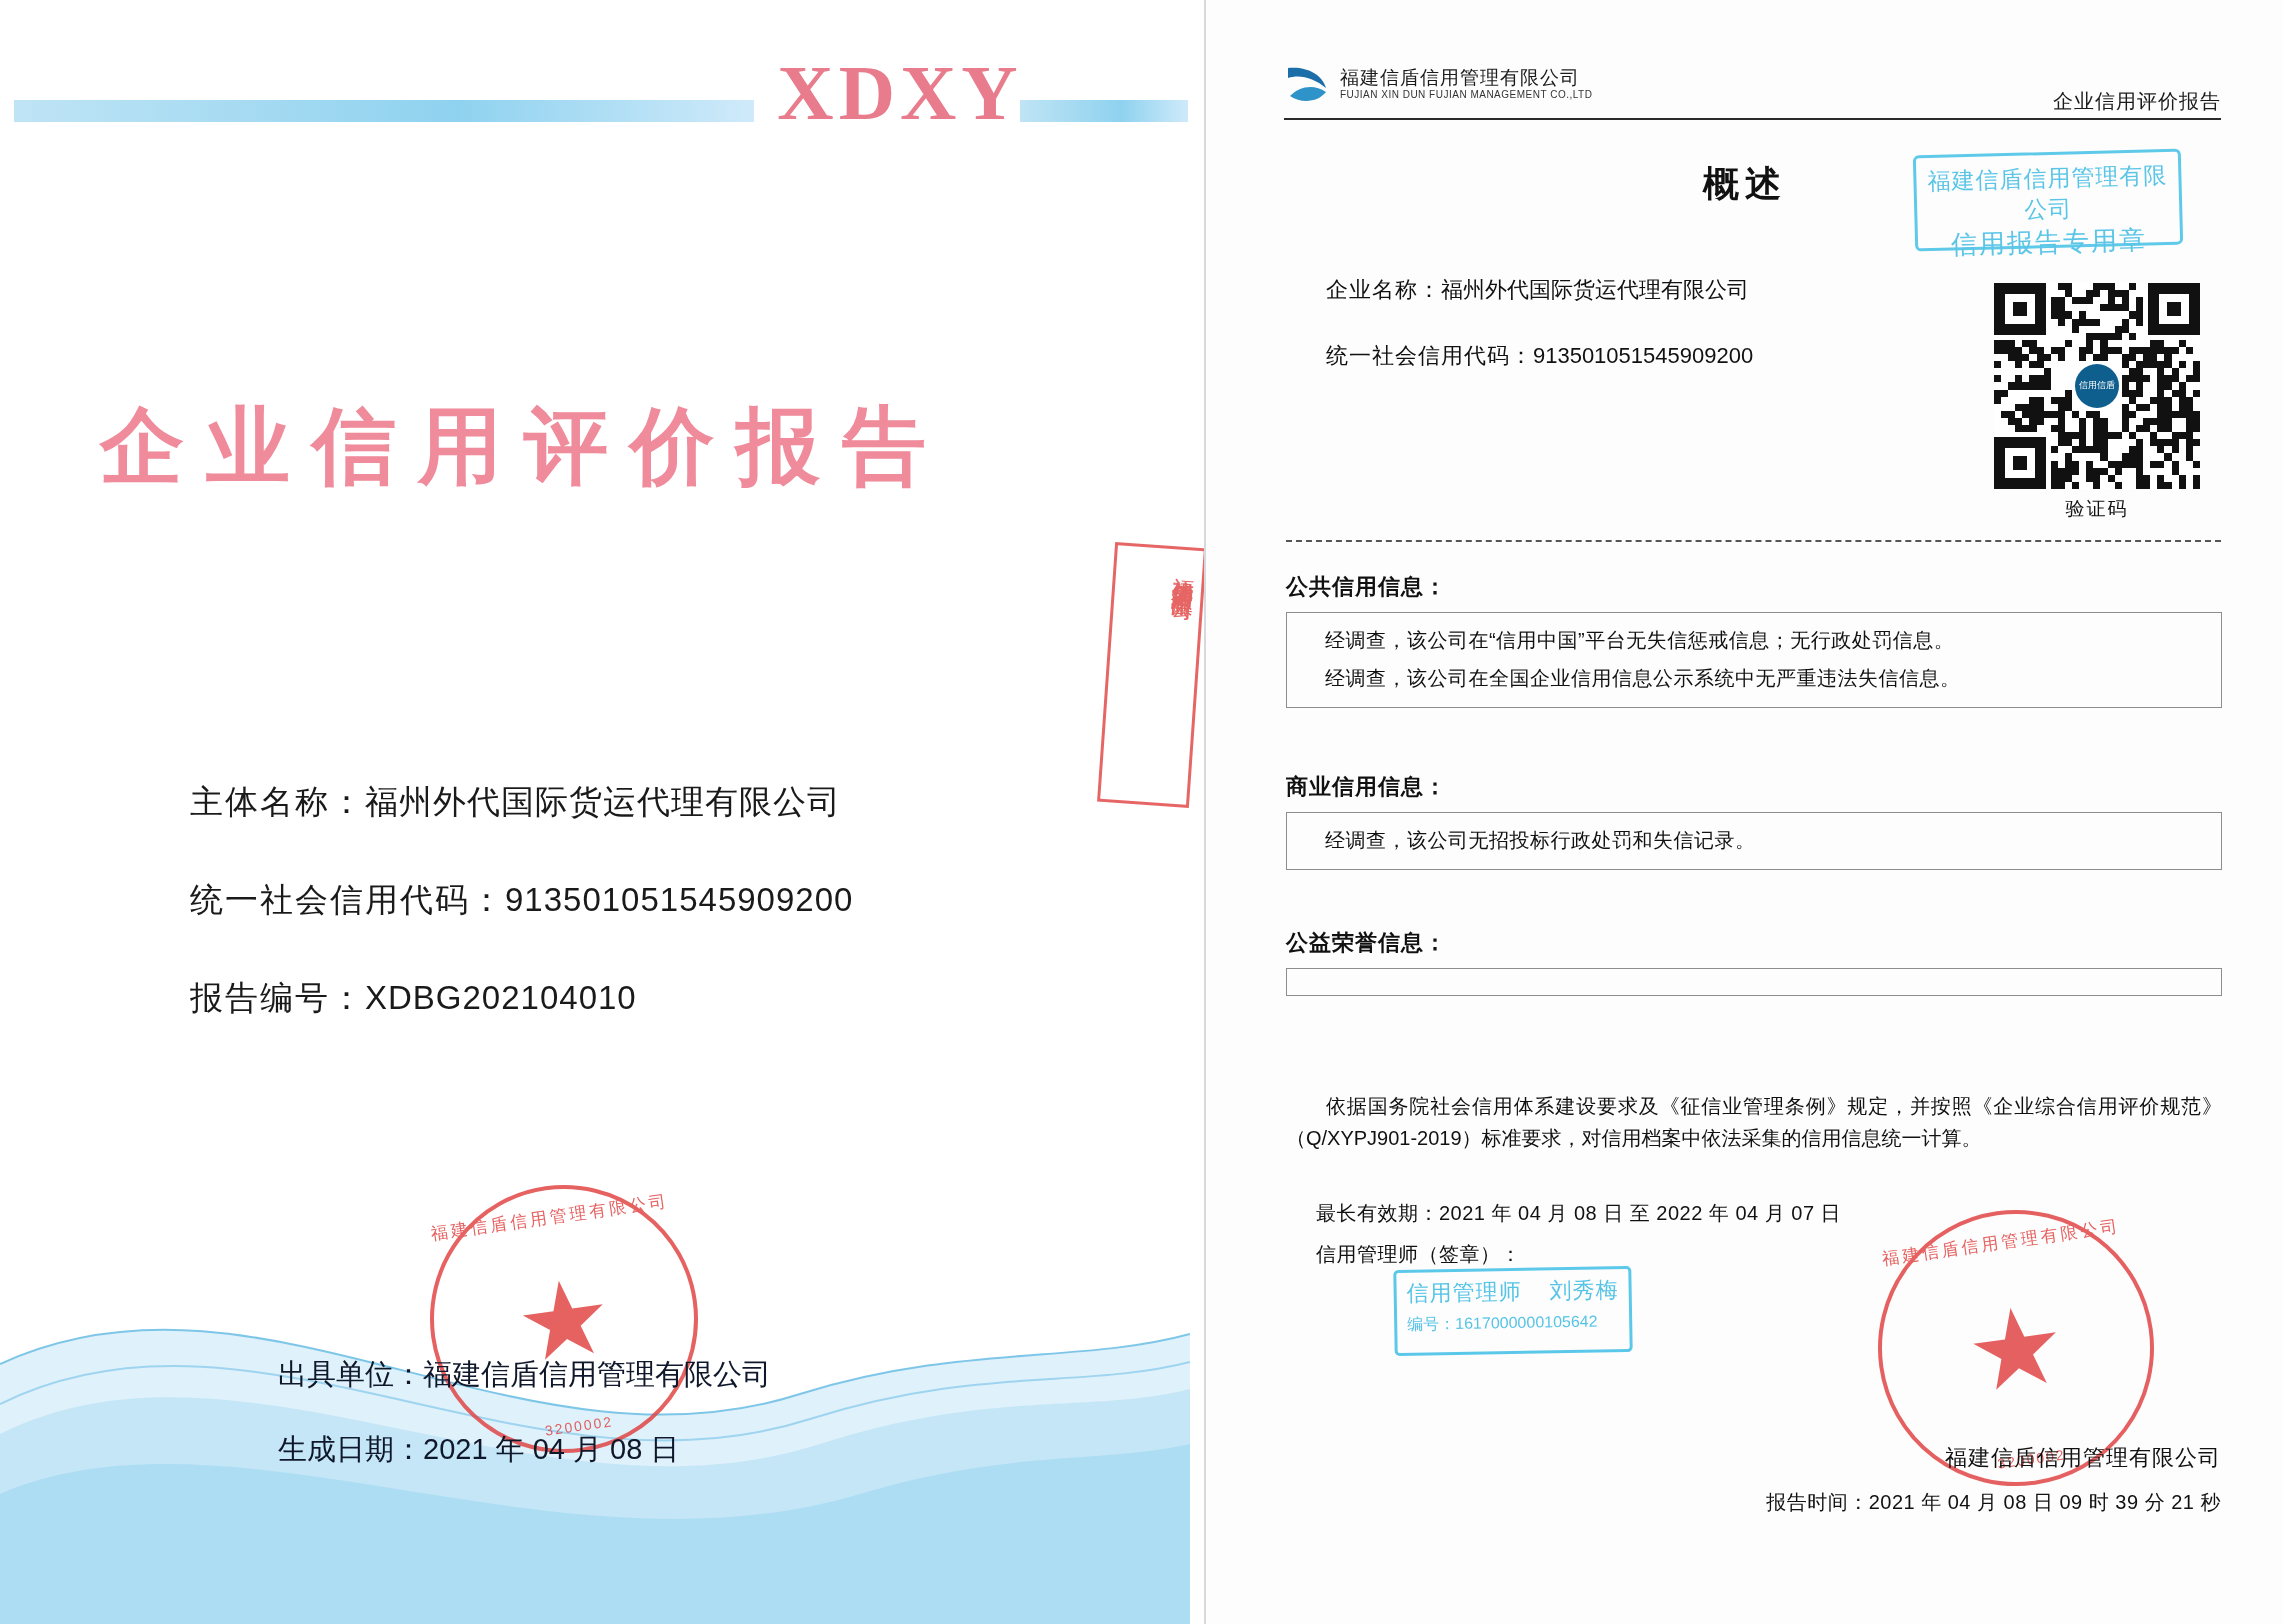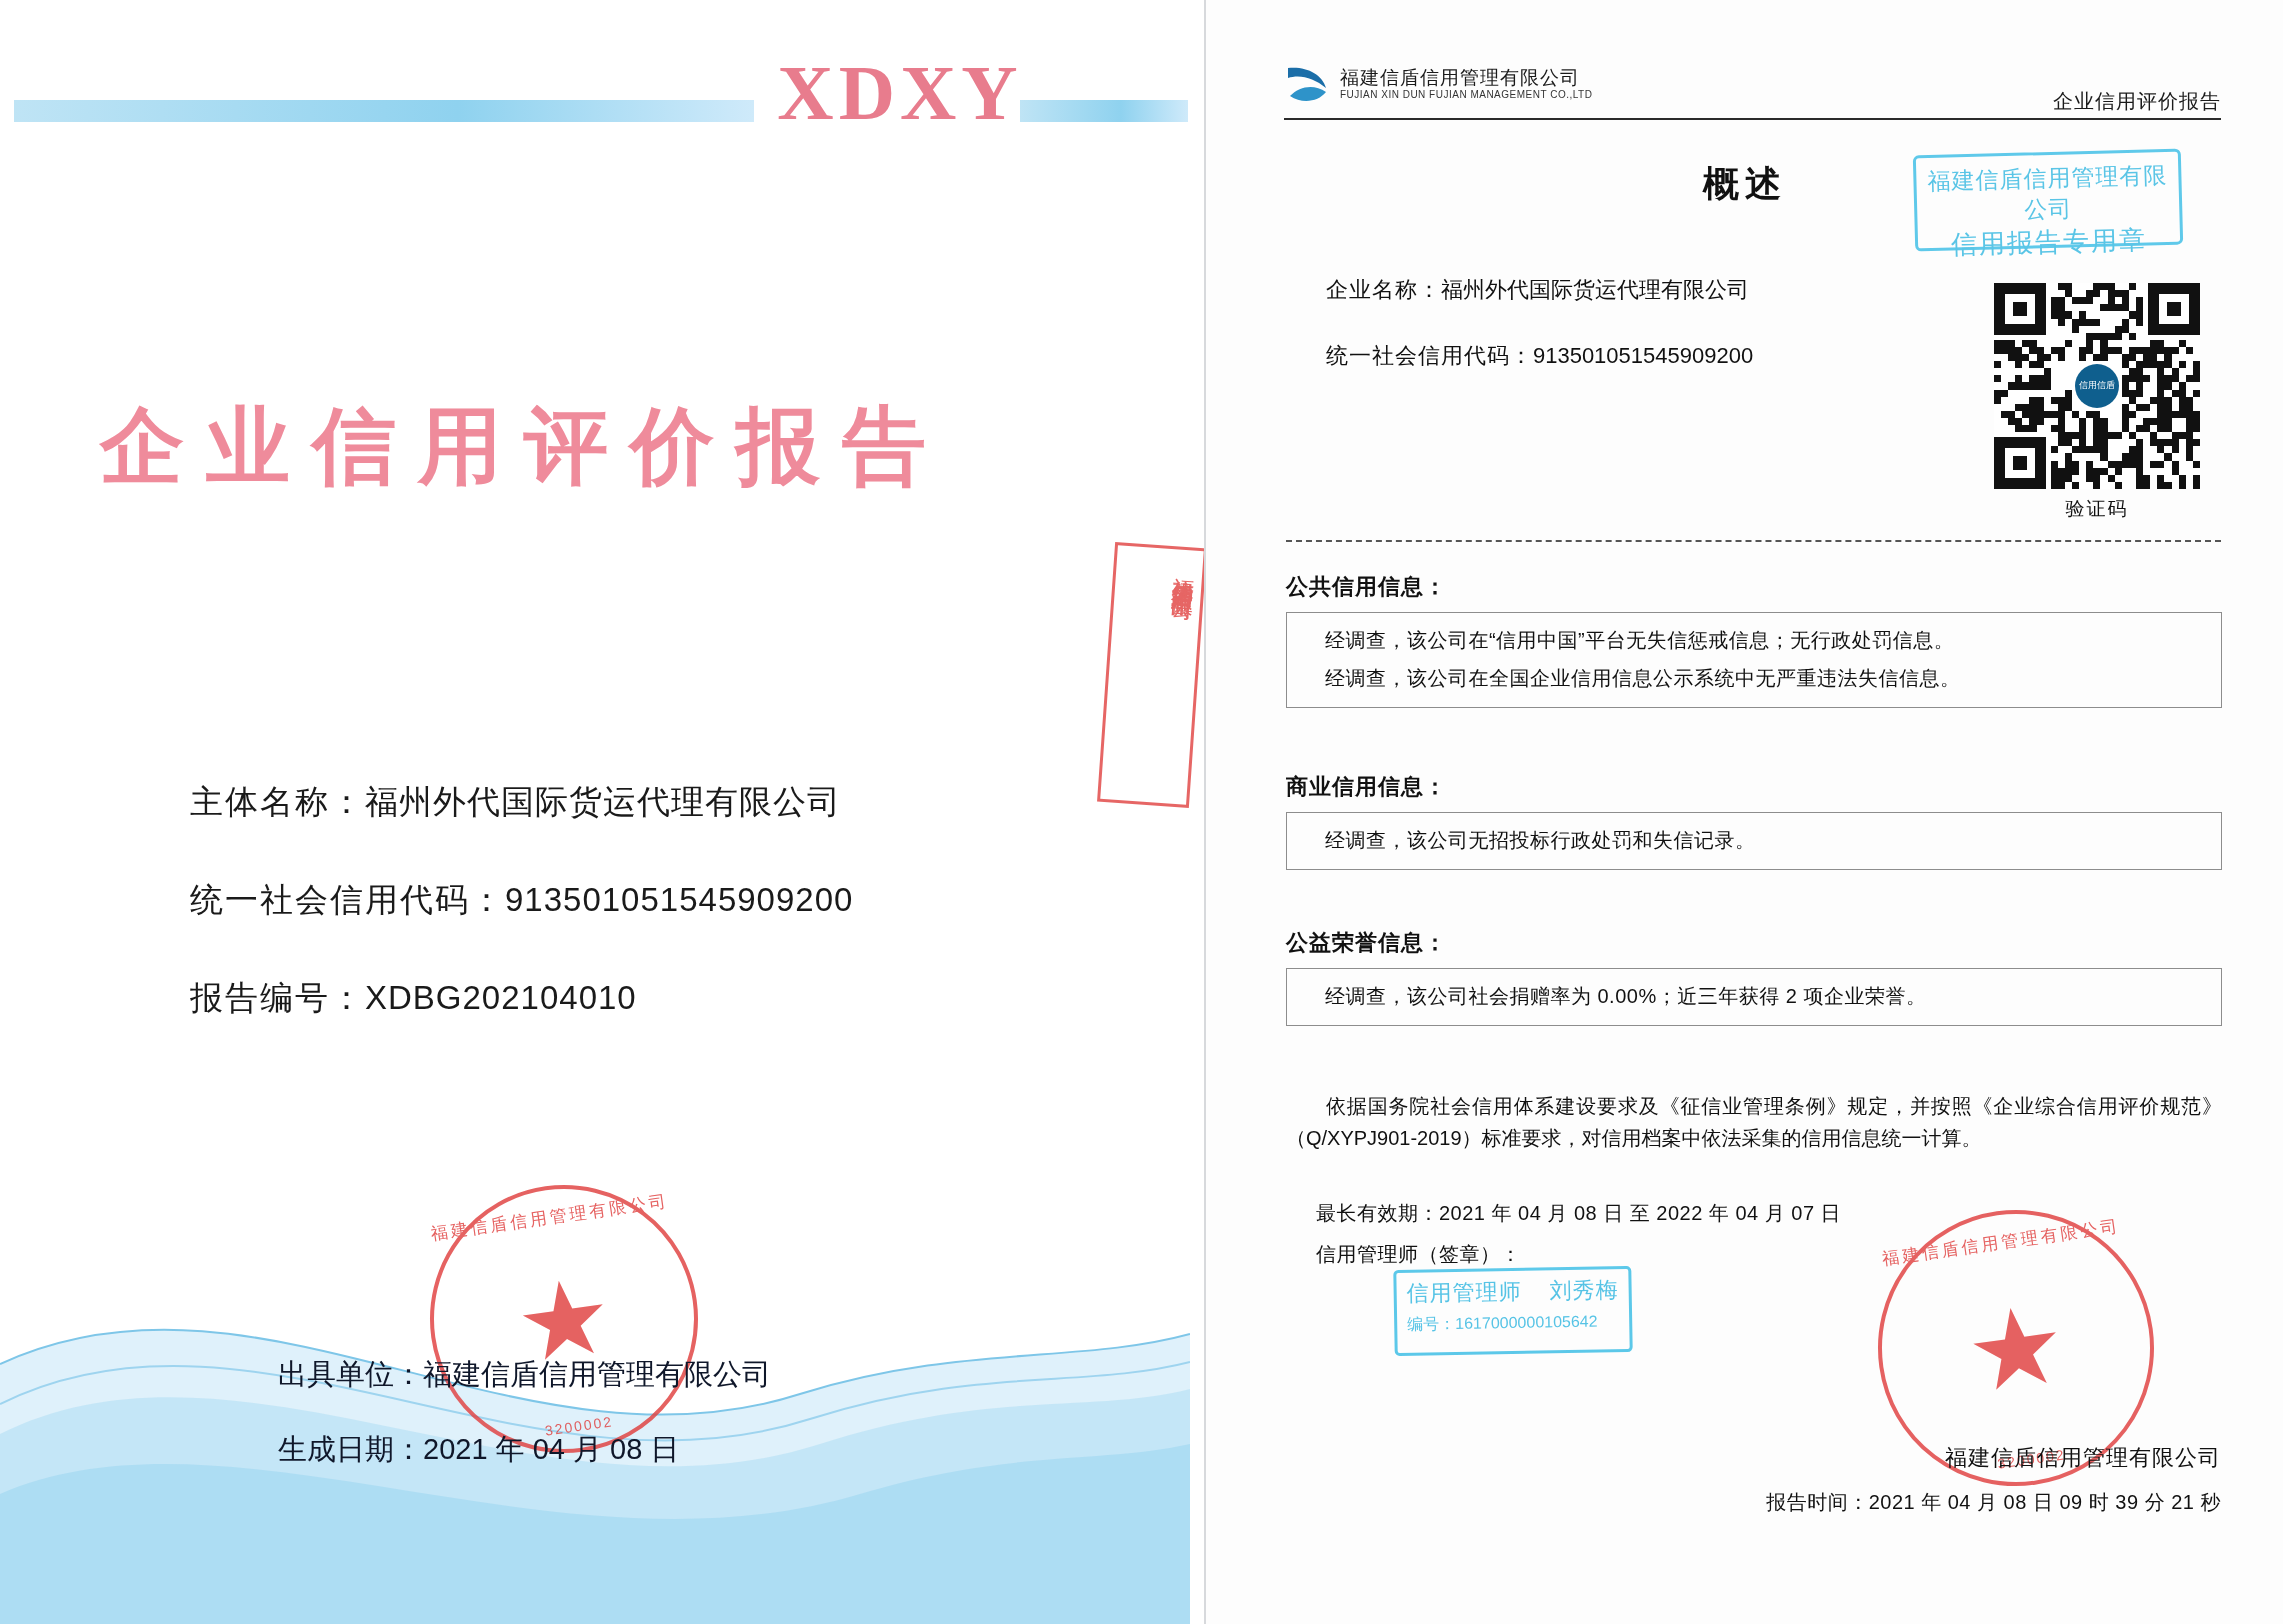--- a/index.html
+++ b/index.html
@@ -862,21 +862,20 @@
     <div class="block" id="block-business">
       <div class="block-label">商业信用信息：</div>
       <div class="block-box">
         <p>经调查，该公司无招投标行政处罚和失信记录。</p>
       </div>
     </div>
 
     <div class="block" id="block-honor">
       <div class="block-label">公益荣誉信息：</div>
       <div class="block-box">
-        <p>经调查，该公司社会捐赠率为 0.00%；近三年获得 2 项企业荣誉。</p>
       </div>
     </div>
 
     <div class="legal-para">依据国务院社会信用体系建设要求及《征信业管理条例》规定，并按照《企业综合信用评价规范》（Q/XYPJ901-2019）标准要求，对信用档案中依法采集的信用信息统一计算。</div>
 
     <div class="valid-lines">
       <div>最长有效期：2021 年 04 月 08 日 至 2022 年 04 月 07 日</div>
       <div>信用管理师（签章）：</div>
     </div>
 

